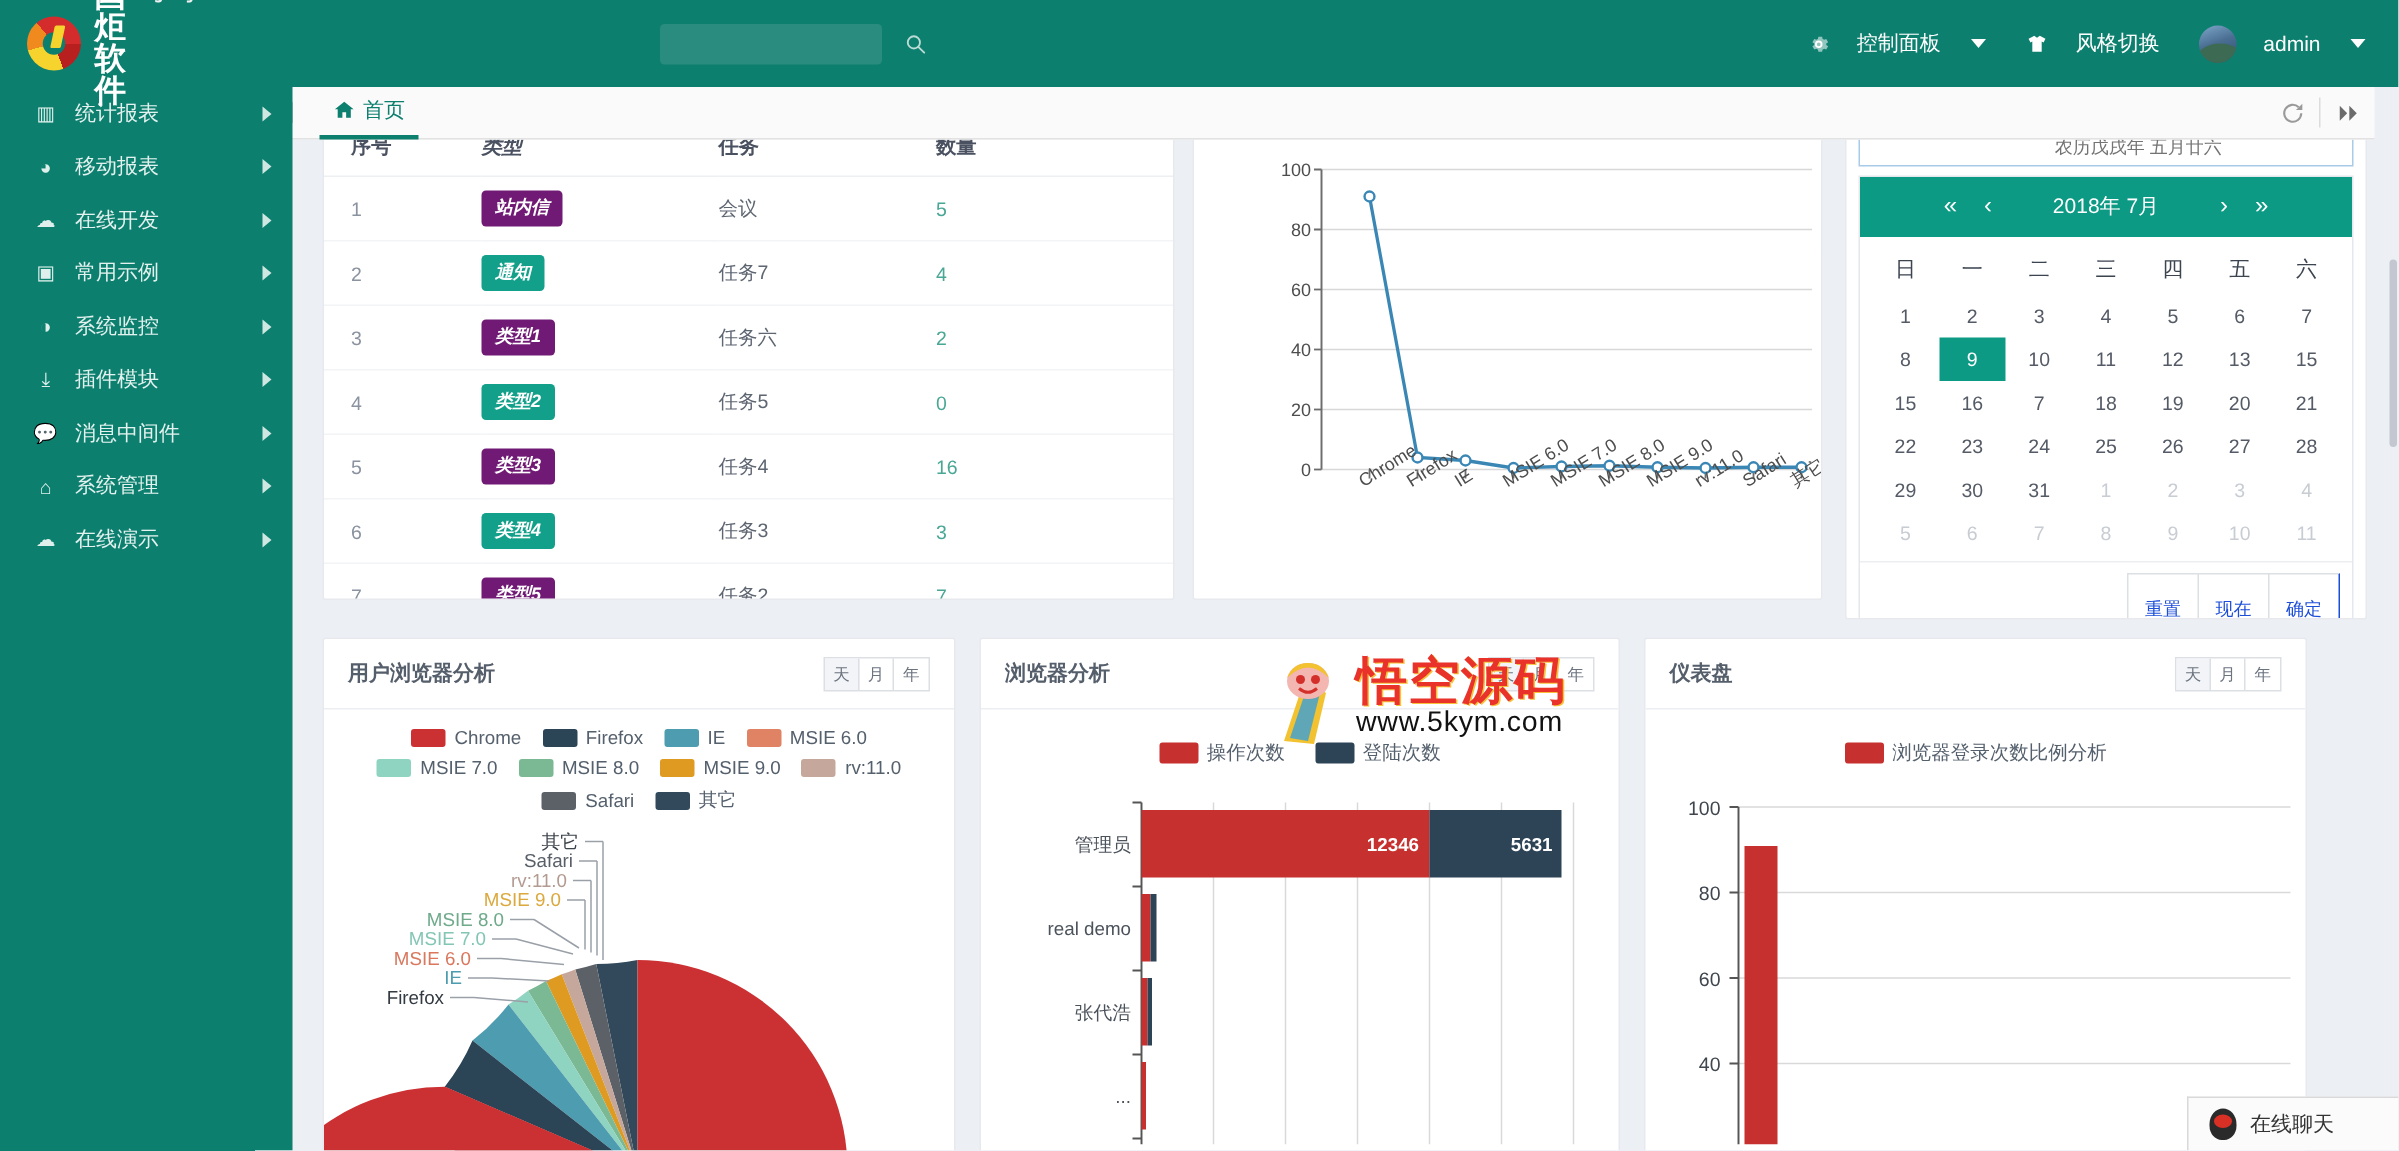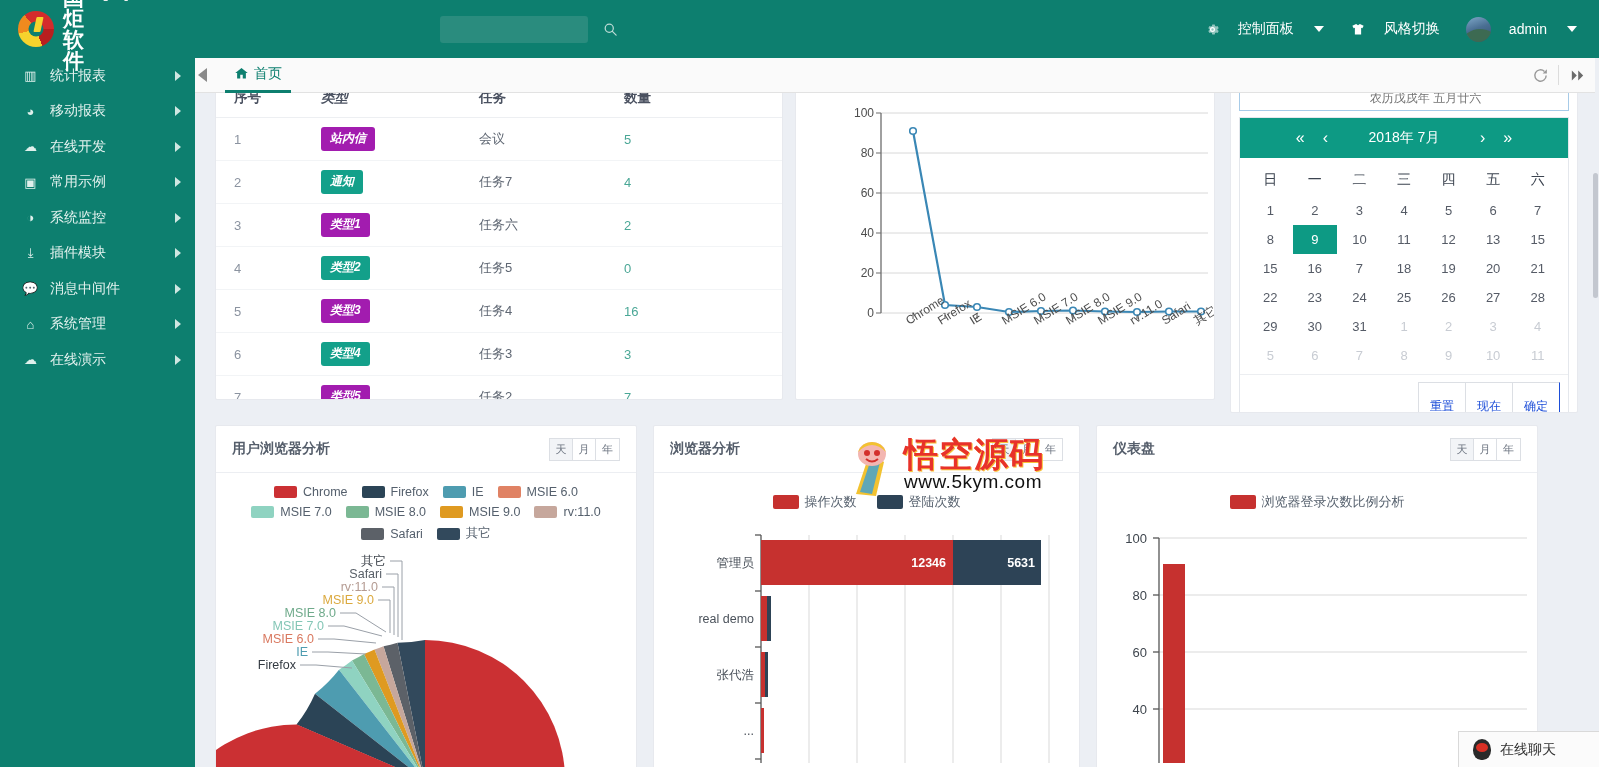--- a/index.html
+++ b/index.html
@@ -87,21 +87,21 @@
     width: 17px; flex: none; margin-right: 11px; text-align: center;
     font-size: 13px; color: #dff0ec;
   }
   .mi-label { flex: 1; }
   .caret-r {
     width: 0; height: 0; border-top: 5px solid transparent;
     border-bottom: 5px solid transparent; border-left: 6px solid #cfe7e2;
   }
   
   .tabbar {
-    position: absolute; top: 58px; left: 191px; width: 1404px; height: 35px;
+    position: absolute; top: 58px; left: 179px; width: 1404px; height: 35px;
     background: #fafafa; border-bottom: 1px solid #e2e2e2;
     display: flex; align-items: center; z-index: 25;
   }
   .tab-arrow-l {
     width: 22px; height: 35px; display: flex; align-items: center;
     justify-content: center; cursor: pointer;
   }
   .tri-l {
     width: 0; height: 0; border-top: 7px solid transparent;
     border-bottom: 7px solid transparent; border-right: 9px solid #8a8a8a;
@@ -154,21 +154,21 @@
   }
   table.dt th:nth-child(1), table.dt td:nth-child(1) { width: 105px; padding-left: 18px; }
   table.dt th:nth-child(2), table.dt td:nth-child(2) { width: 158px; font-style: italic; }
   table.dt th:nth-child(3), table.dt td:nth-child(3) { width: 145px; }
   table.dt td:nth-child(3) { color: #5e6672; }
   table.dt td:nth-child(4) { color: #4aa796; }
   .tag {
     display: inline-block; padding: 3px 9px 4px; border-radius: 3px;
     color: #fff; font-size: 12px; font-weight: bold;
   }
-  .tag.orange { background: #a21caf; }
+  .tag.orange { background: #701a75; }
   .tag.green  { background: #13a08a; }
   
   #linePanel { left: 600px; top: -13px; width: 420px; height: 320px; }
   
   #calPanel { left: 1035px; top: -13px; width: 348px; height: 333px; }
   .cal-inputwrap { padding: 5px 8px 0; }
   .cal-input {
     height: 25px; border: 1px solid #a7cbe8; background: #fff;
     font-size: 12px; color: #737373; display: flex; align-items: center;
     justify-content: center; overflow: hidden; padding-left: 43px;

